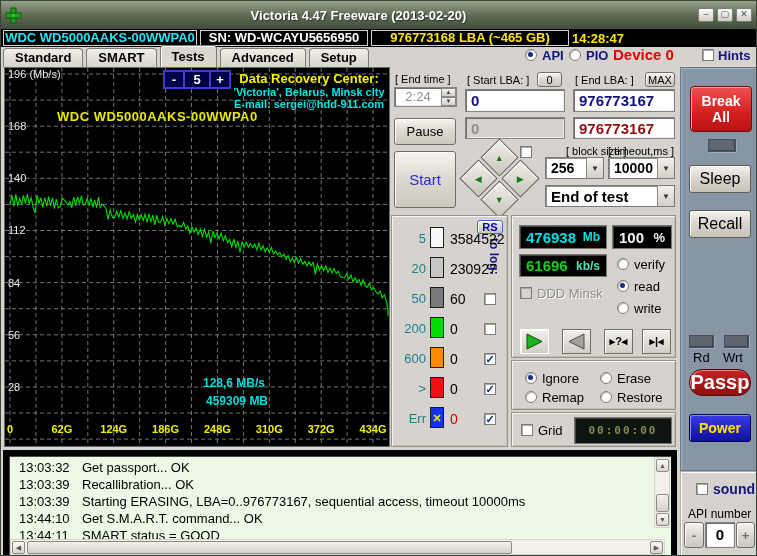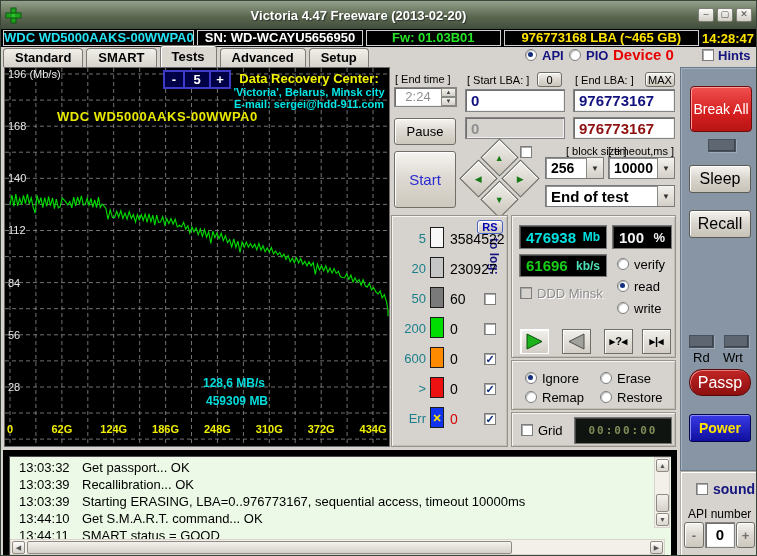--- a/index.html
+++ b/index.html
@@ -54,22 +54,22 @@
   .stat-box{position:absolute;left:30px;top:2px;width:14px;height:21px;border:1px solid #1c1c1c;text-align:center}
   .xmark{color:#ffe400;font-size:11px;font-weight:bold;line-height:19px}
   .stat-val{position:absolute;left:50px;top:6px;font-size:14px;color:#000}
   .stat-val.err{color:#d40000}
   .stat-cb{position:absolute;right:7px;top:8px}
   .tolog{position:absolute;writing-mode:vertical-rl;color:#14147e;font-size:12px;font-weight:bold}
   
   .pbtn{background:linear-gradient(#f2f0ec,#d2cec6);border:1px solid #6f6f68;box-shadow:inset 1px 1px 0 #fff;display:flex;align-items:center;justify-content:center}
   
   .sidebar{left:679px;top:66px;width:78px;height:404px;background:#8795a5;border:1px solid #66788a;box-shadow:inset 1px 1px 0 #a3b0bd}
-  .sbtn-red{background:linear-gradient(#f05050,#d51f1f 60%,#b81414);border:1px solid #6e0d0d;border-radius:4px;color:#fff;font-weight:normal;font-size:14px;line-height:16px;display:flex;align-items:center;justify-content:center;text-align:center;box-shadow:inset 1px 1px 0 #ff9a9a}
-  .sbtn-darkred{background:linear-gradient(#c22525,#8e0f0f);border:1px solid #570808;border-radius:13px;color:#fff;font-weight:normal;font-size:16px;display:flex;align-items:center;justify-content:center;box-shadow:inset 1px 1px 0 #e87c7c}
+  .sbtn-red{background:linear-gradient(#f05050,#d51f1f 60%,#b81414);border:1px solid #6e0d0d;border-radius:4px;color:#fff;font-weight:bold;font-size:14px;line-height:16px;display:flex;align-items:center;justify-content:center;text-align:center;box-shadow:inset 1px 1px 0 #ff9a9a}
+  .sbtn-darkred{background:linear-gradient(#c22525,#8e0f0f);border:1px solid #570808;border-radius:13px;color:#fff;font-weight:bold;font-size:20px;display:flex;align-items:center;justify-content:center;box-shadow:inset 1px 1px 0 #e87c7c}
   .sbtn-blue{background:linear-gradient(#3a3ae8,#0f0f9e);border:1px solid #06064f;border-radius:3px;color:#ffe400;font-weight:bold;font-size:14px;display:flex;align-items:center;justify-content:center;box-shadow:inset 1px 1px 0 #8a8af5}
   .sbtn-gray{background:linear-gradient(#f6f4f0,#d8d4cd 50%,#c8c3b8);border:1px solid #5c5c55;border-radius:3px;font-size:16px;color:#000;display:flex;align-items:center;justify-content:center;box-shadow:inset 1px 1px 0 #fff}
   .accel::first-letter{text-decoration:underline}
   .led{background:#5d6671;border:1px solid #49525c;box-shadow:inset -1px -1px 0 #3c444d,1px 1px 0 #9fabb8}
   .sb-bottom{left:679px;top:470px;width:78px;height:86px;background:#d6d3ce;border:1px solid #b3afa7;box-shadow:inset 1px 1px 0 #fff}
   
   .log{left:2px;top:449px;width:674px;height:112px;background:#ecf9e6;border:6px solid #000000;box-shadow:inset 1px 1px 0 #4a4a4a}
   .log-line{font-size:13px;color:#000;padding-left:9px;line-height:17px;white-space:nowrap}
   .log-time{display:inline-block;width:52px}
   .log-text{margin-left:11px}
@@ -93,21 +93,20 @@
     </span>
     <span class="title-text">Victoria 4.47  Freeware (2013-02-20)</span>
     <span class="winbtn">–</span>
     <span class="winbtn">▢</span>
     <span class="winbtn">✕</span>
   </div>
 
   <div class="a infobar">
     <span class="infobox" style="width:194px;color:#27e2f2">WDC WD5000AAKS-00WWPA0</span>
     <span class="infobox" style="width:168px;color:#fff">SN: WD-WCAYU5656950</span>
-    <span class="infobox" style="width:137px;color:#27e427">Fw: 01.03B01</span>
     <span class="infobox" style="width:198px;color:#ffe400">976773168 LBA (~465 GB)</span>
     <span class="clock">14:28:47</span>
   </div>
 
   <div class="a tabbar">
     <span class="tab">Standard</span>
     <span class="tab">SMART</span>
     <span class="tab active">Tests</span>
     <span class="tab">Advanced</span>
     <span class="tab">Setup</span>

